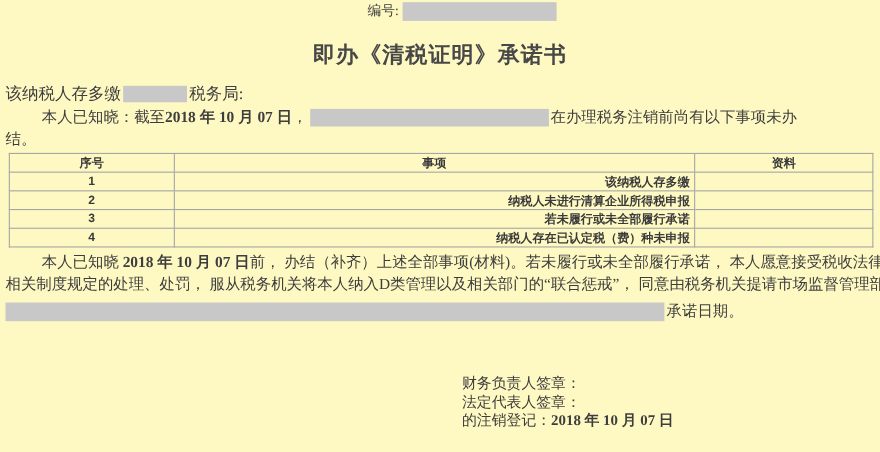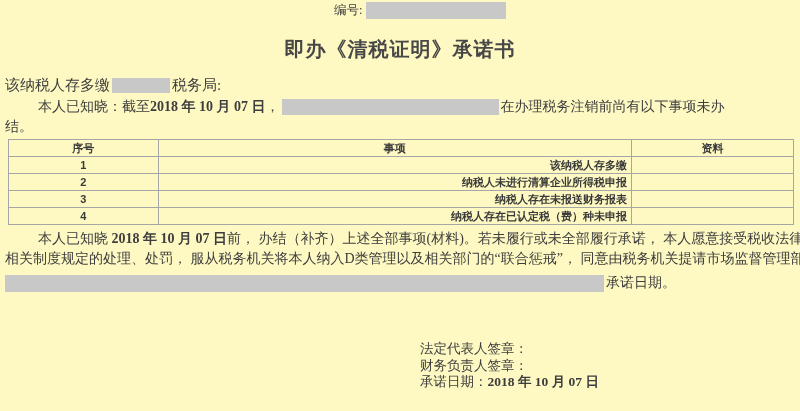--- a/index.html
+++ b/index.html
@@ -84,40 +84,40 @@
         <td class="item">该纳税人存多缴</td>
         <td class="mat"></td>
       </tr>
       <tr>
         <td class="no">2</td>
         <td class="item">纳税人未进行清算企业所得税申报</td>
         <td class="mat"></td>
       </tr>
       <tr>
         <td class="no">3</td>
-        <td class="item">纳税人存在未报送财务报表</td>
+        <td class="item">若未履行或未全部履行承诺</td>
         <td class="mat"></td>
       </tr>
       <tr>
         <td class="no">4</td>
         <td class="item">纳税人存在已认定税（费）种未申报</td>
         <td class="mat"></td>
       </tr>
     </tbody>
   </table>
 
   <div class="abs c1">
     <span>本人已知晓 </span><b>2018 年 10 月 07 日</b><span>前， 办结（补齐）上述全部事项(材料)。若未履行或未全部履行承诺， 本人愿意接受税收法律法规和</span>
   </div>
   <div class="abs c2">相关制度规定的处理、处罚， 服从税务机关将本人纳入D类管理以及相关部门的“联合惩戒”， 同意由税务机关提请市场监督管理部门撤销</div>
   <div class="abs c3">
     <span class="redact"></span><span>承诺日期。</span>
   </div>
 
   <div class="abs signature">
+    <div>财务负责人签章：</div>
     <div>法定代表人签章：</div>
-    <div>财务负责人签章：</div>
     <div>
-      <span>承诺日期：</span><b>2018 年 10 月 07 日</b>
+      <span>的注销登记：</span><b>2018 年 10 月 07 日</b>
     </div>
   </div>
 
 </div>
 
 </body></html>

